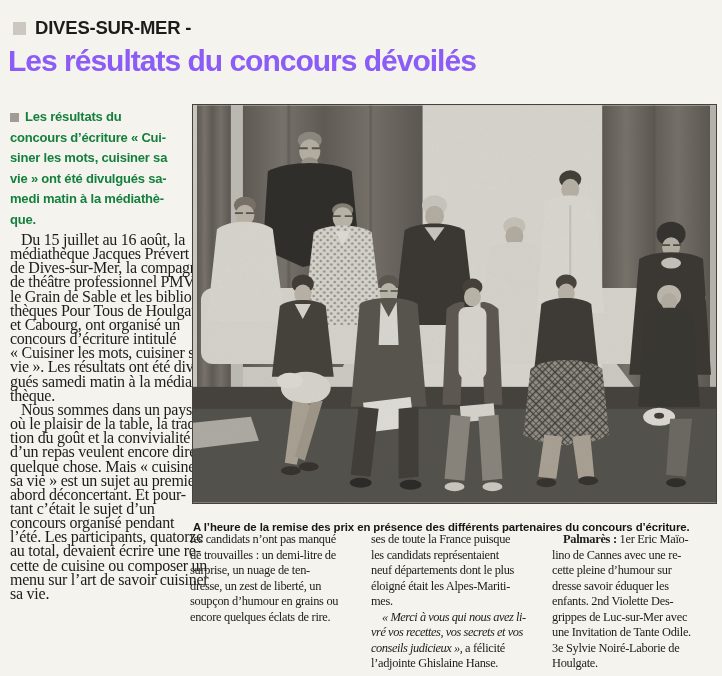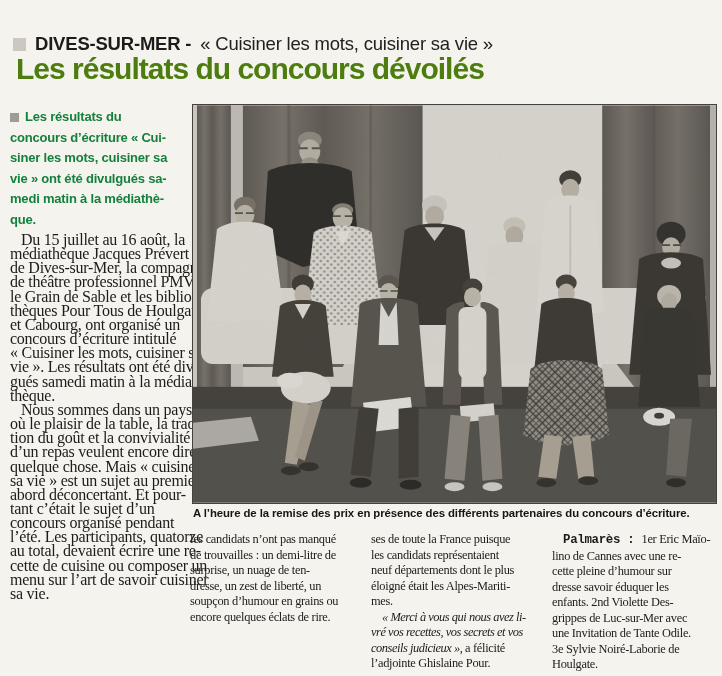--- a/index.html
+++ b/index.html
@@ -9,34 +9,34 @@
     width: 722px;
     height: 676px;
     background: #f5f3ee;
     color: #1d1c1a;
     font-family: "Liberation Serif", serif;
     overflow: hidden;
   }
 
   
   .kicker {
-    position: absolute; left: 13px; top: 33px;
+    position: absolute; left: 13px; top: 17px;
     display: flex; align-items: center; gap: 9px;
     font-family: "Liberation Sans", sans-serif;
     font-size: 18.5px; letter-spacing: -0.2px; white-space: nowrap;
   }
   .kbullet { width: 13px; height: 13px; background: #ccc8c1; flex: 0 0 auto; }
   .kloc   { font-weight: bold; }
   .kquote { font-weight: normal; color: #222120; }
 
   h1.headline {
-    position: absolute; left: 8px; top: 44px; margin: 8px;
+    position: absolute; left: 8px; top: 44px; margin: 0;
     font-family: "Liberation Sans", sans-serif;
     font-weight: bold; font-size: 30px; letter-spacing: -1px;
-    color: #4d7c0f; white-space: nowrap;
+    color: #8b5cf6; white-space: nowrap;
   }
 
   
   .left-col { position: absolute; left: 10px; top: 107px; width: 180px; }
   .lbullet { position: absolute; left: 0; top: 6px; width: 9px; height: 9px; background: #a09c95; }
   p.lead {
     margin: 0 8px 3px 0;
     font-family: "Liberation Sans", sans-serif;
     font-weight: bold; font-size: 13px; line-height: 20.5px;
     letter-spacing: -0.2px; white-space: pre; text-indent: 15px;
@@ -51,46 +51,45 @@
 
   
   figure.photo {
     position: absolute; left: 192px; top: 104px;
     width: 525px; height: 400px; margin: 0;
     border: 1px solid #45423e; background: #d9d5ce;
   }
   figure.photo svg { display: block; width: 100%; height: 100%; }
 
   p.caption {
-    position: absolute; left: 193px; top: 507px; width: 526px; margin: 0;
+    position: absolute; left: 193px; top: 521px; width: 526px; margin: 0;
     font-family: "Liberation Sans", sans-serif;
     font-weight: bold; font-size: 11.4px; letter-spacing: -0.1px;
     color: #161514; white-space: nowrap;
   }
 
   
   .cols { position: absolute; left: 190px; top: 532px; width: 532px; display: flex; }
   .col { width: 170px; }
   .col + .col { margin-left: 11px; }
   .col p {
     margin: 0;
     font-size: 12.4px; line-height: 15.5px;
     letter-spacing: -0.3px; white-space: pre;
   }
   .col em { font-style: italic; letter-spacing: -0.45px; }
-  .col strong { font-weight: bold; font-family: Liberation Mono, monospace; }
+  .col strong { font-weight: bold; }
 </style>
 </head>
 <body>
 
 <header>
   <div class="kicker">
       <span class="kbullet"></span>
       <span class="kloc">DIVES-SUR-MER -</span>
-      <span class="kquote">« Cuisiner les mots, cuisiner sa vie »</span>
     </div>
   <h1 class="headline">Les résultats du concours dévoilés</h1>
 </header>
 
 <aside class="left-col">
   <span class="lbullet"></span>
   <p class="lead">Les résultats du
 concours d’écriture « Cui-
 siner les mots, cuisiner sa
 vie » ont été divulgués sa-
@@ -286,21 +285,21 @@
   </div>
   <div class="col">
     <p>ses de toute la France puisque
 les candidats représentaient
 neuf départements dont le plus
 éloigné était les Alpes-Mariti-
 mes.</p>
     <p class="ind"><em>« Merci à vous qui nous avez li-
 vré vos recettes, vos secrets et vos
 conseils judicieux », </em><span>a félicité
-l’adjointe Ghislaine Pour.</span></p>
+l’adjointe Ghislaine Hanse.</span></p>
   </div>
   <div class="col">
     <p class="ind"><strong>Palmarès : </strong><span>1er Eric Maïo-
 lino de Cannes avec une re-
 cette pleine d’humour sur
 dresse savoir éduquer les
 enfants. 2nd Violette Des-
 grippes de Luc-sur-Mer avec
 une Invitation de Tante Odile.
 3e Sylvie Noiré-Laborie de

